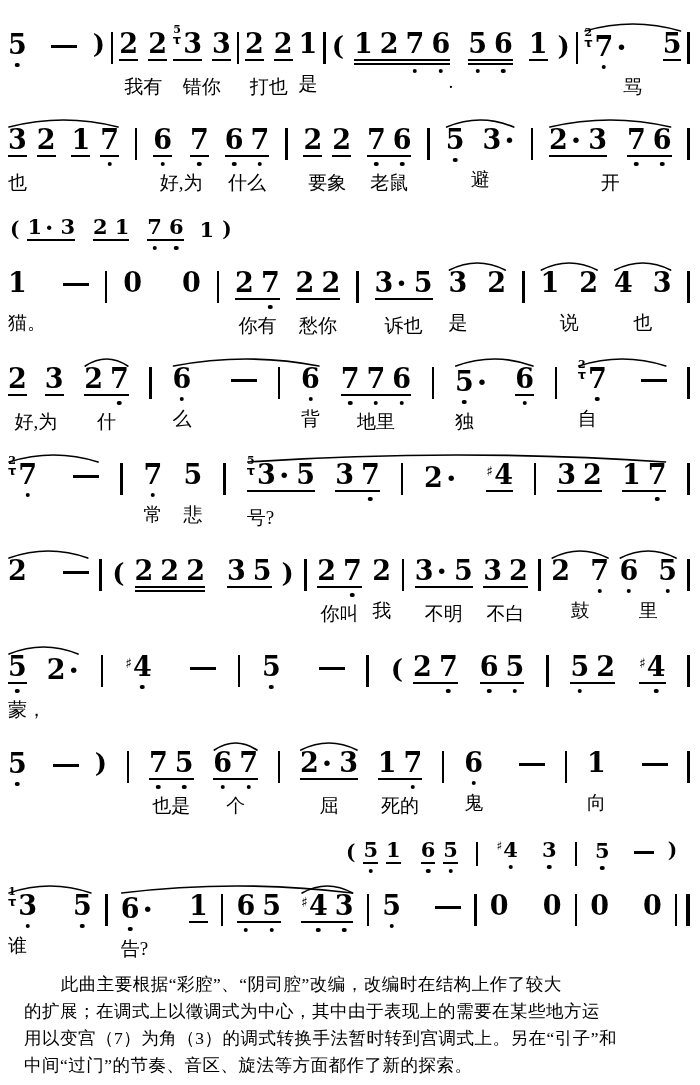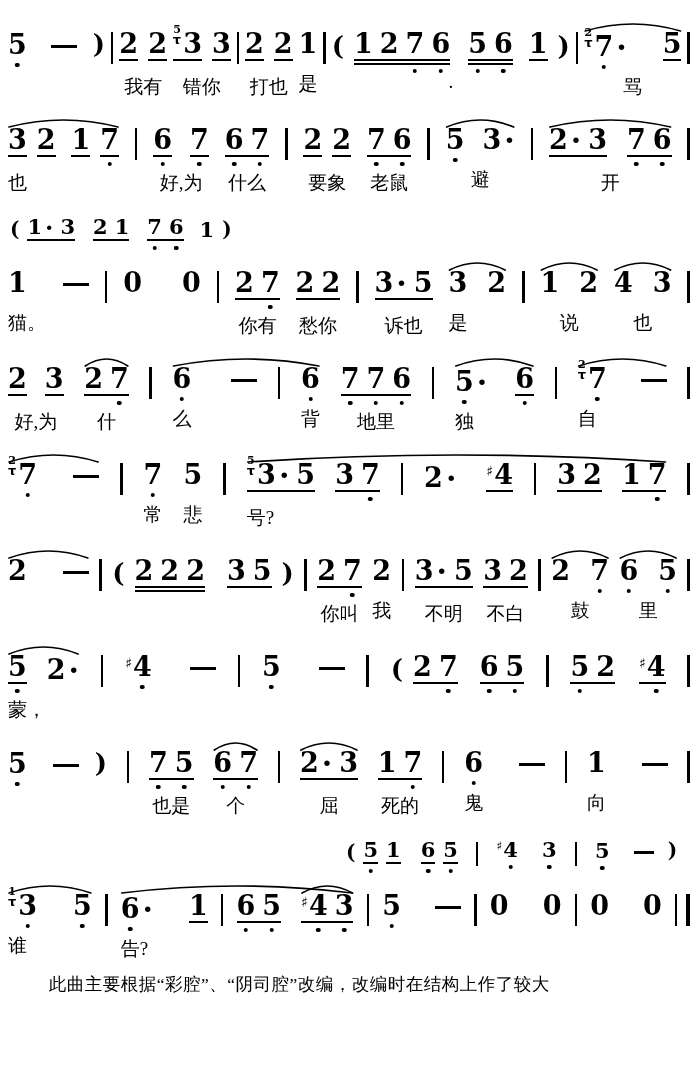--- a/index.html
+++ b/index.html
@@ -65,21 +65,21 @@
     min-height:25px;font-size:19px;line-height:25px;text-align:center;
     white-space:nowrap;font-family:"Liberation Serif","DejaVu Serif",serif;
   }
   .lyric.la-l{text-align:left;}
   .ties{position:absolute;left:0;top:2px;width:100%;height:22px;overflow:visible;pointer-events:none;}
   .speech{
     position:absolute;bottom:1px;font-size:19px;line-height:25px;white-space:nowrap;
     font-family:"Liberation Serif","DejaVu Serif",serif;
   }
   
-  .afterword{margin:10px 14px 0 4px;}
+  .afterword{margin:10px 14px 0 16px;}
   .para-line{font-size:17.5px;line-height:27px;letter-spacing:0.5px;}
   .para-line:first-child{text-indent:2.1em;}
 </style>
 </head>
 <body>
 
 <div class="page">
   <div id="music">
       <div class="system">
         <div class="line">
@@ -1114,15 +1114,18 @@
             <path d="M 1 17 Q 41.9453125 3 82.890625 17" fill="none" stroke="#000000" stroke-width="1.7" stroke-linecap="round"></path>
             <path d="M 113.671875 17 Q 229.0703125 3 344.46875 17" fill="none" stroke="#000000" stroke-width="1.7" stroke-linecap="round"></path>
             <path d="M 294.09375 17 Q 319.28125 3 344.46875 17" fill="none" stroke="#000000" stroke-width="1.7" stroke-linecap="round"></path>
           </svg>
         </div>
       </div>
     </div>
 
   <div class="afterword">
     <div class="para-line">此曲主要根据“彩腔”、“阴司腔”改编，改编时在结构上作了较大</div>
+    <div class="para-line">的扩展；在调式上以徵调式为中心，其中由于表现上的需要在某些地方运</div>
+    <div class="para-line">用以变宫（7）为角（3）的调式转换手法暂时转到宫调式上。另在“引子”和</div>
+    <div class="para-line">中间“过门”的节奏、音区、旋法等方面都作了新的探索。</div>
   </div>
 
 </div>
 
 </body></html>

